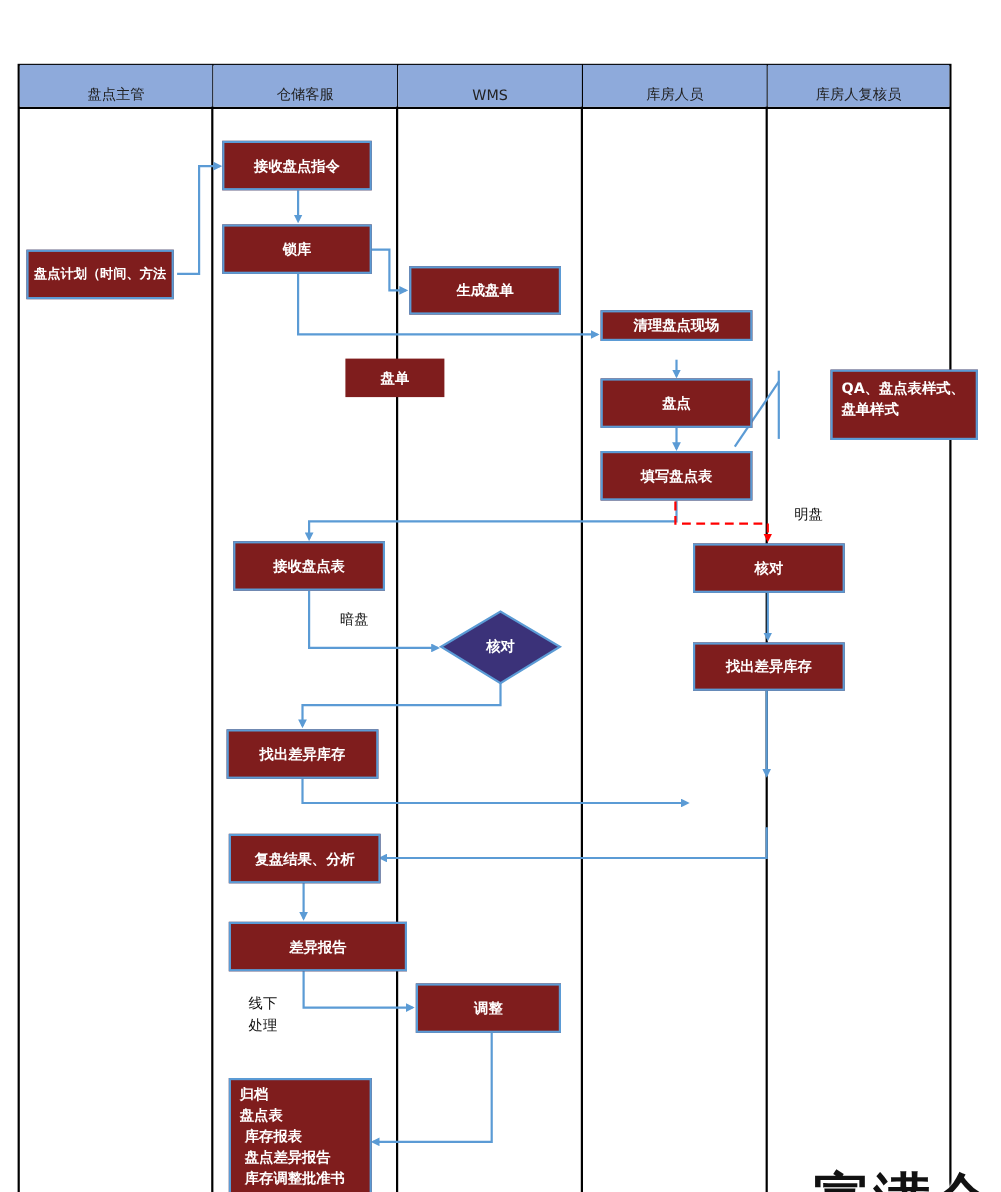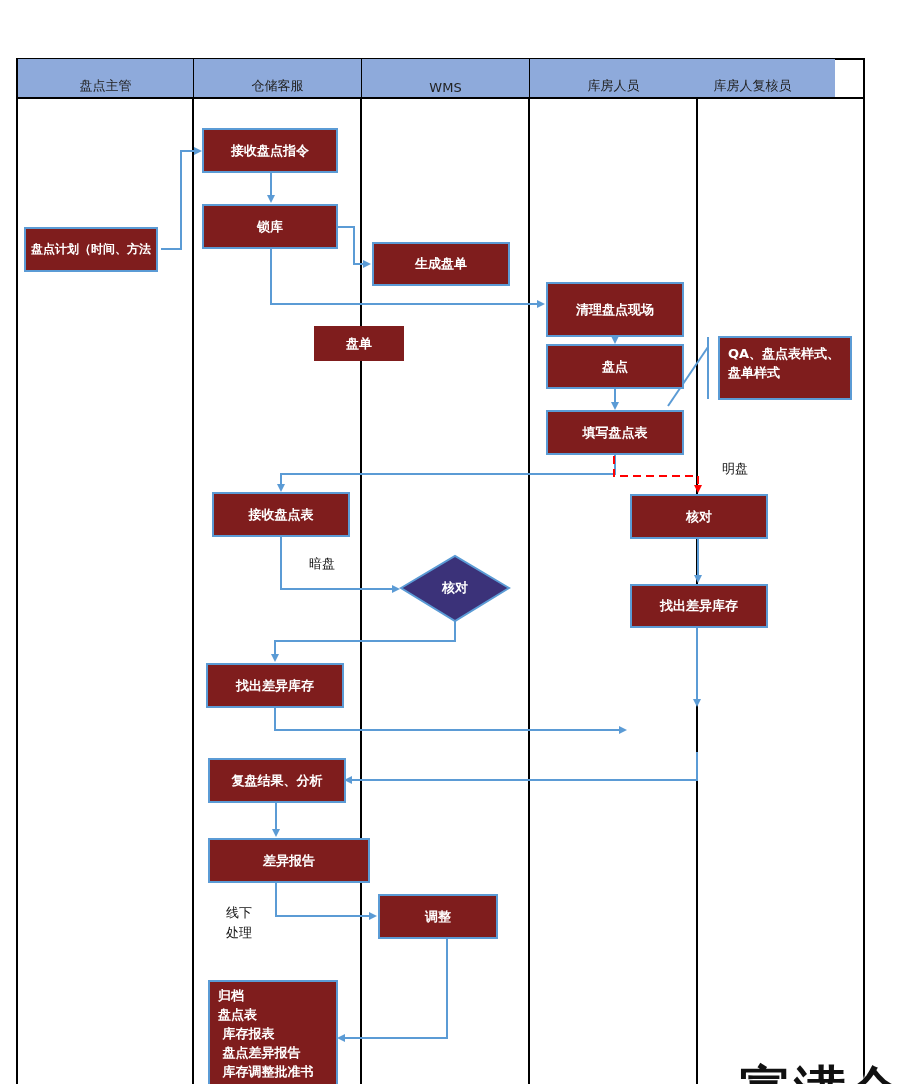--- a/index.html
+++ b/index.html
@@ -86,41 +86,41 @@
       <polyline points="614,412 614,432 698,432 698,447" marker-end="url(#arrRed)"></polyline>
     </g>
 
     <polygon points="401,544 455,512 509,544 455,577" fill="#3b3279" stroke="#5b9bd5" stroke-width="2"></polygon>
   </svg>
 
   <div class="lane-head" style="left:18px;width:175px">盘点主管</div>
   <div class="lane-head" style="left:194px;width:167px">仓储客服</div>
   <div class="lane-head" style="left:362px;width:167px">WMS</div>
   <div class="lane-head" style="left:530px;width:167px">库房人员</div>
-  <div class="lane-head" style="left:670px;width:165px">库房人复核员</div>
+  <div class="lane-head" style="left:698px;width:165px">库房人复核员</div>
 
   <div class="box" style="left:24px;top:183px;width:134px;height:45px;font-size:12px">盘点计划（时间、方法</div>
   <div class="box" style="left:202px;top:84px;width:136px;height:45px">接收盘点指令</div>
   <div class="box" style="left:202px;top:160px;width:136px;height:45px">锁库</div>
   <div class="box" style="left:372px;top:198px;width:138px;height:44px">生成盘单</div>
-  <div class="box" style="left:546px;top:238px;width:138px;height:55px">清理盘点现场</div>
+  <div class="box" style="left:546px;top:238px;width:138px;height:28px">清理盘点现场</div>
   <div class="box noborder" style="left:314px;top:282px;width:90px;height:35px">盘单</div>
   <div class="box" style="left:546px;top:300px;width:138px;height:45px">盘点</div>
-  <div class="box left" style="left:718px;top:292px;width:134px;height:64px;font-size:13px;padding:6px 8px">
+  <div class="box left" style="left:755px;top:292px;width:134px;height:64px;font-size:13px;padding:6px 8px">
     <span>QA、盘点表样式、盘单样式</span>
   </div>
   <div class="box" style="left:546px;top:366px;width:138px;height:45px">填写盘点表</div>
   <div class="box" style="left:212px;top:448px;width:138px;height:45px">接收盘点表</div>
   <div class="diamond-text" style="left:415px;top:535px;width:80px">核对</div>
   <div class="box" style="left:630px;top:450px;width:138px;height:45px">核对</div>
   <div class="box" style="left:630px;top:540px;width:138px;height:44px">找出差异库存</div>
   <div class="box" style="left:206px;top:619px;width:138px;height:45px">找出差异库存</div>
   <div class="box" style="left:208px;top:714px;width:138px;height:45px">复盘结果、分析</div>
   <div class="box" style="left:208px;top:794px;width:162px;height:45px">差异报告</div>
-  <div class="box" style="left:378px;top:850px;width:120px;height:45px">调整</div>
+  <div class="box" style="left:378px;top:850px;width:132px;height:45px">调整</div>
   <div class="box left" style="left:208px;top:936px;width:130px;height:116px;padding:4px 8px;line-height:19px">
     <div>
       <span class="line-text" style="white-space:pre">归档</span>
       <span class="line-text" style="white-space:pre">盘点表</span>
       <span class="line-text" style="white-space:pre"> 库存报表</span>
       <span class="line-text" style="white-space:pre"> 盘点差异报告</span>
       <span class="line-text" style="white-space:pre"> 库存调整批准书</span>
     </div>
   </div>
 

